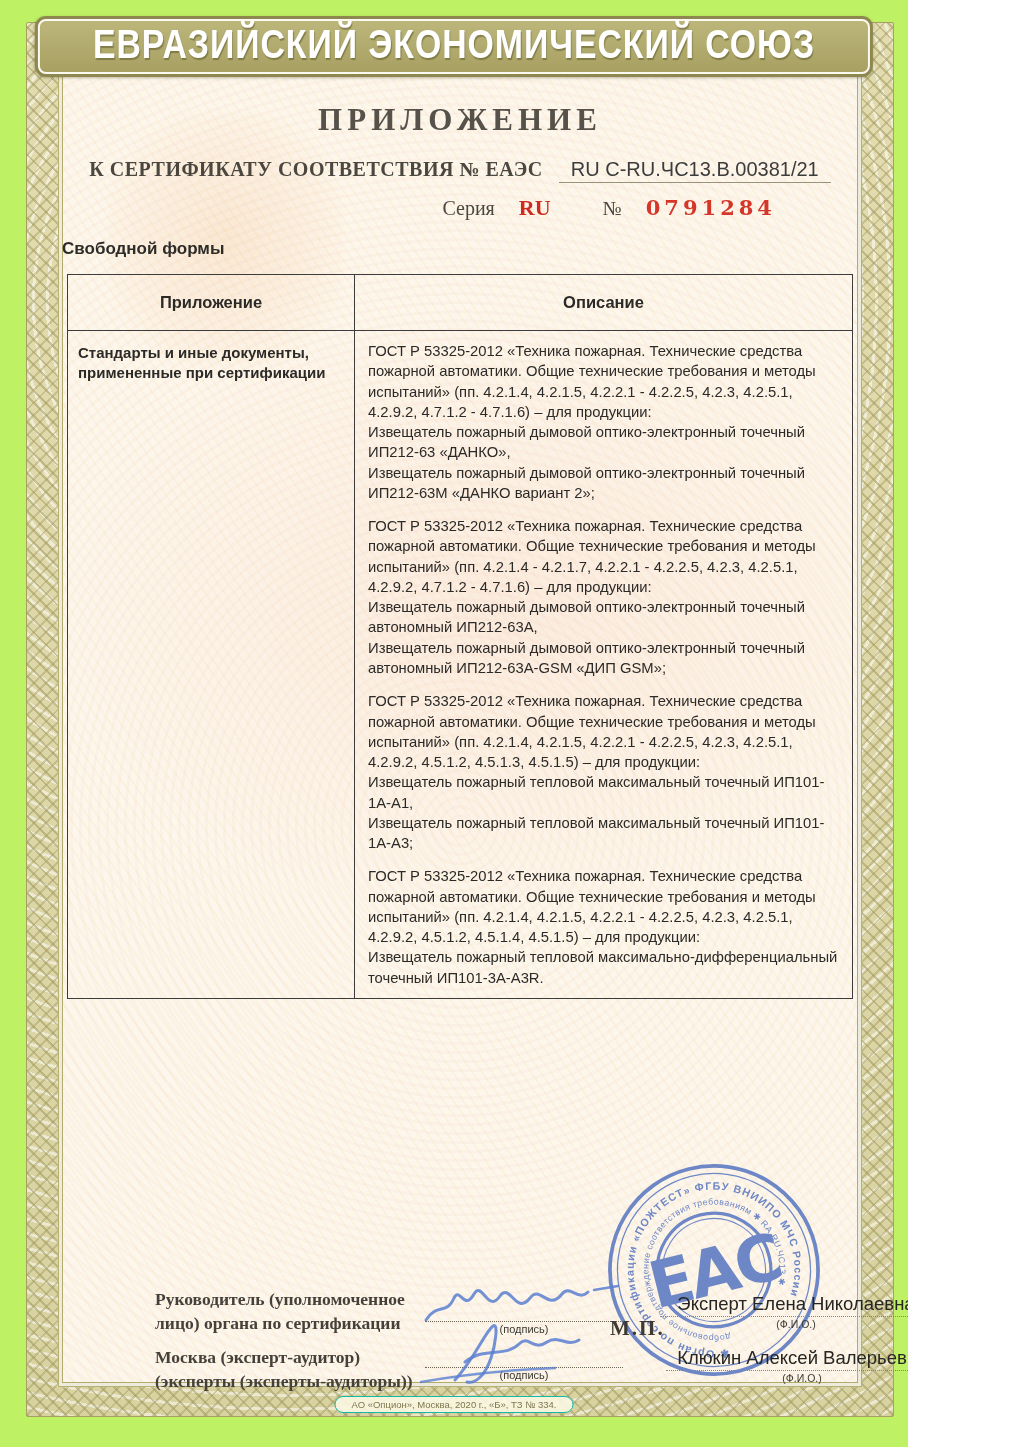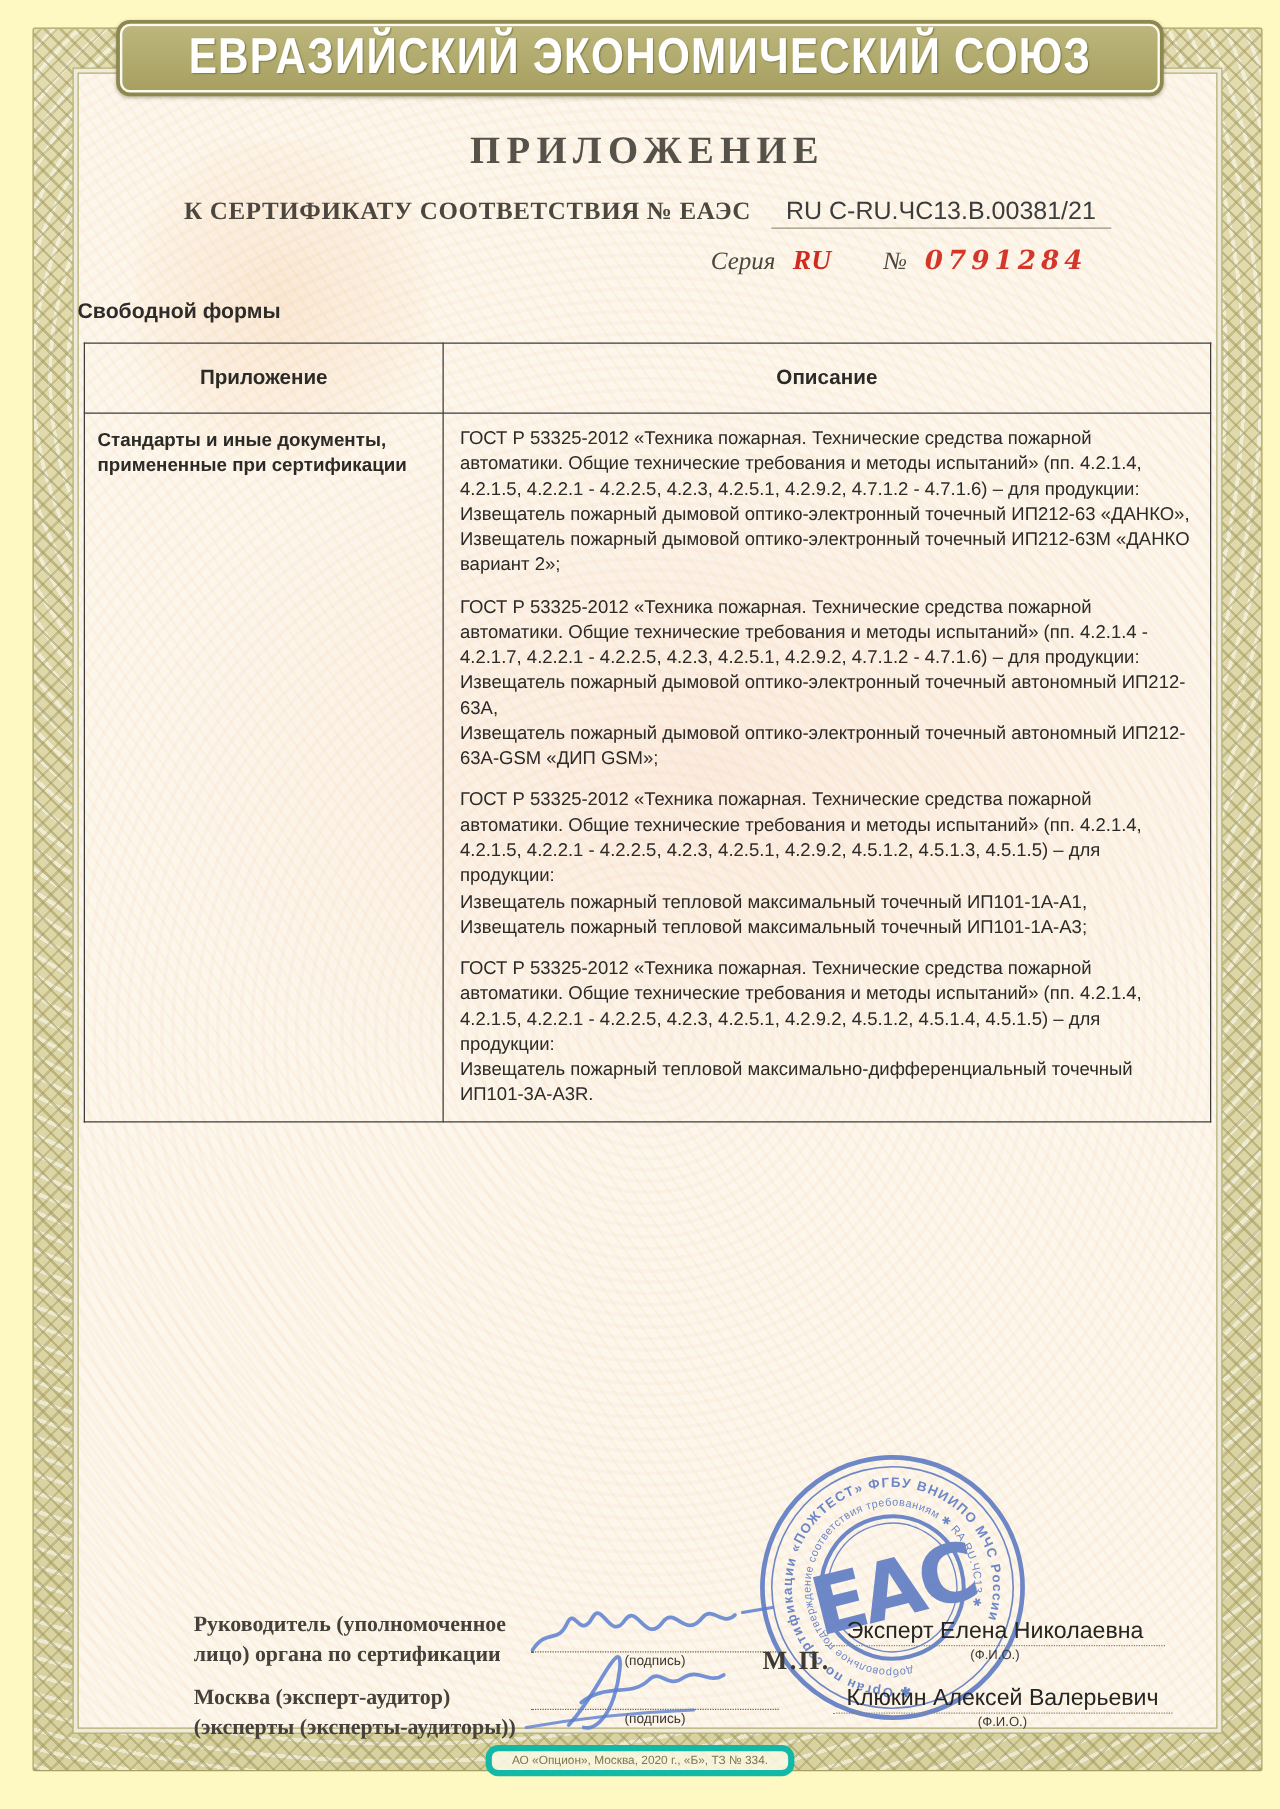--- a/index.html
+++ b/index.html
@@ -1,18 +1,18 @@
 <!DOCTYPE html>
 <html lang="ru"><head>
 <meta charset="utf-8">
 <style>
   html,body{margin:0;padding:0;background:#ffffff;}
   .page{
-    position:relative;width:1024px;height:1447px;overflow:hidden;
-    background:#fef9c3;font-family:"Liberation Sans",sans-serif;
+    position:relative;width:908px;height:1447px;overflow:hidden;
+    background:#bef264;font-family:"Liberation Sans",sans-serif;
   }
   
   .frame{
     position:absolute;top:22px;left:26px;right:14px;bottom:30px;
     background:
       repeating-linear-gradient(45deg, rgba(158,150,90,.50) 0 2px, transparent 2px 9px),
       repeating-linear-gradient(-45deg, rgba(158,150,90,.40) 0 2px, transparent 2px 9px),
       repeating-radial-gradient(circle at 30% 20%, rgba(255,255,255,.5) 0 3px, transparent 3px 14px),
       linear-gradient(#e3dcb0,#d8d1a0);
     border:1px solid #a89f63;border-radius:2px;
@@ -51,22 +51,22 @@
     font-weight:700;font-size:31px;letter-spacing:5px;color:#56524a;
   }
   .cert-line{
     margin-top:20px;display:flex;justify-content:center;align-items:baseline;gap:16px;
   }
   .cert-label{font-family:"Liberation Serif",serif;font-weight:700;font-size:20px;color:#4b473f;letter-spacing:.5px;}
   .cert-number{
     font-size:20px;color:#3c3c3c;padding:0 12px 1px;border-bottom:1.5px solid #9a937c;white-space:nowrap;
   }
   .series-line{
-    margin-top:12px;display:flex;justify-content:flex-end;align-items:baseline;gap:14px;
-    padding-right:104px;font-family:"Liberation Serif",serif;font-size:20px;color:#4b473f;font-style:italic;
+    margin-top:12px;display:flex;justify-content:flex-end;align-items:baseline;gap:24px;
+    padding-right:82px;font-family:"Liberation Serif",serif;font-size:20px;color:#4b473f;
   }
   .series-ru{color:#cf2b20;font-weight:700;font-size:22px;margin-right:28px;}
   .series-no{color:#4b473f;font-size:20px;}
   .serial{
     color:#d4372a;font-family:"DejaVu Serif",serif;font-weight:700;font-size:21px;letter-spacing:4px;
   }
   .form-type{margin-top:18px;text-align:left;font-weight:700;font-size:17px;color:#2e2c29;}
   
   .doc-table{
     margin:15px auto 0;width:calc(100% - 10px);border-collapse:collapse;
@@ -101,21 +101,21 @@
   .fio{position:absolute;z-index:4;width:272px;text-align:center;}
   .fio .name{font-size:18.5px;color:#262522;border-bottom:1px dotted #8a8578;padding-bottom:1px;white-space:nowrap;}
   .fio .cap{font-size:10.5px;color:#3b3933;margin-top:1px;}
   .fio.f1{left:660px;top:1293px;}
   .fio.f2{left:666px;top:1347px;}
   .stamp{position:absolute;left:596px;top:1152px;z-index:2;opacity:.88;transform:rotate(-14deg);}
   
   .imprint{
     position:absolute;left:50%;top:1396px;transform:translateX(-50%);z-index:7;
     font-size:9.5px;color:#7d774e;background:rgba(250,246,225,.92);
-    border:5px solid #14b8a6;border-radius:10px;padding:2px 16px;white-space:nowrap;
+    border:1px solid #14b8a6;border-radius:10px;padding:2px 16px;white-space:nowrap;
   }
 </style>
 </head>
 <body>
 
 <div class="page">
 
   <div class="frame"></div>
   <div class="inner"></div>
   <div class="watermark"></div>

